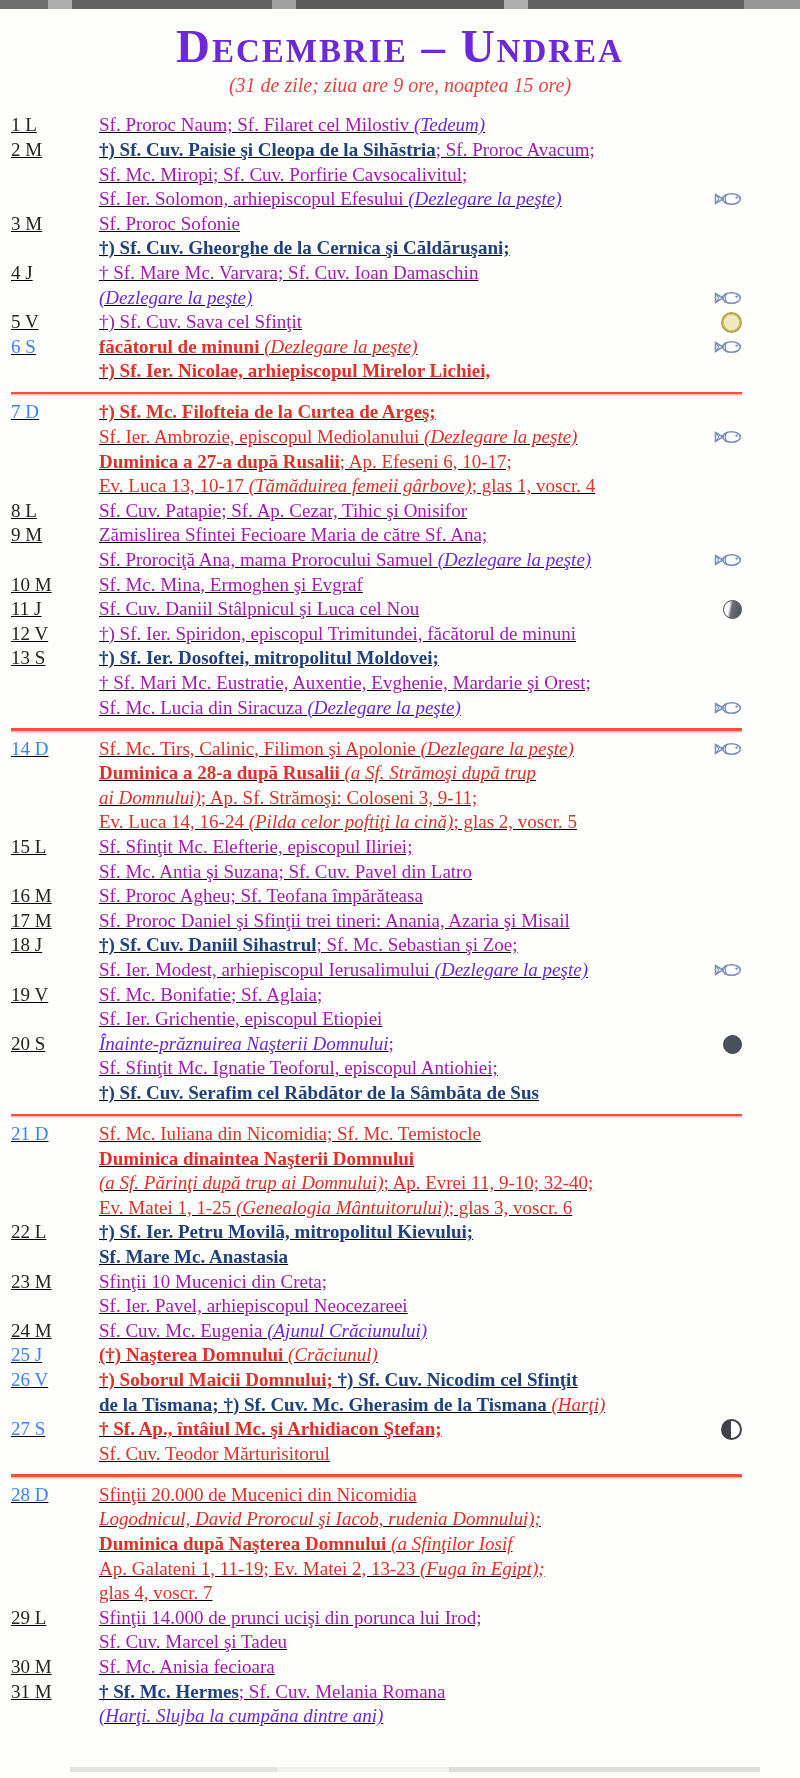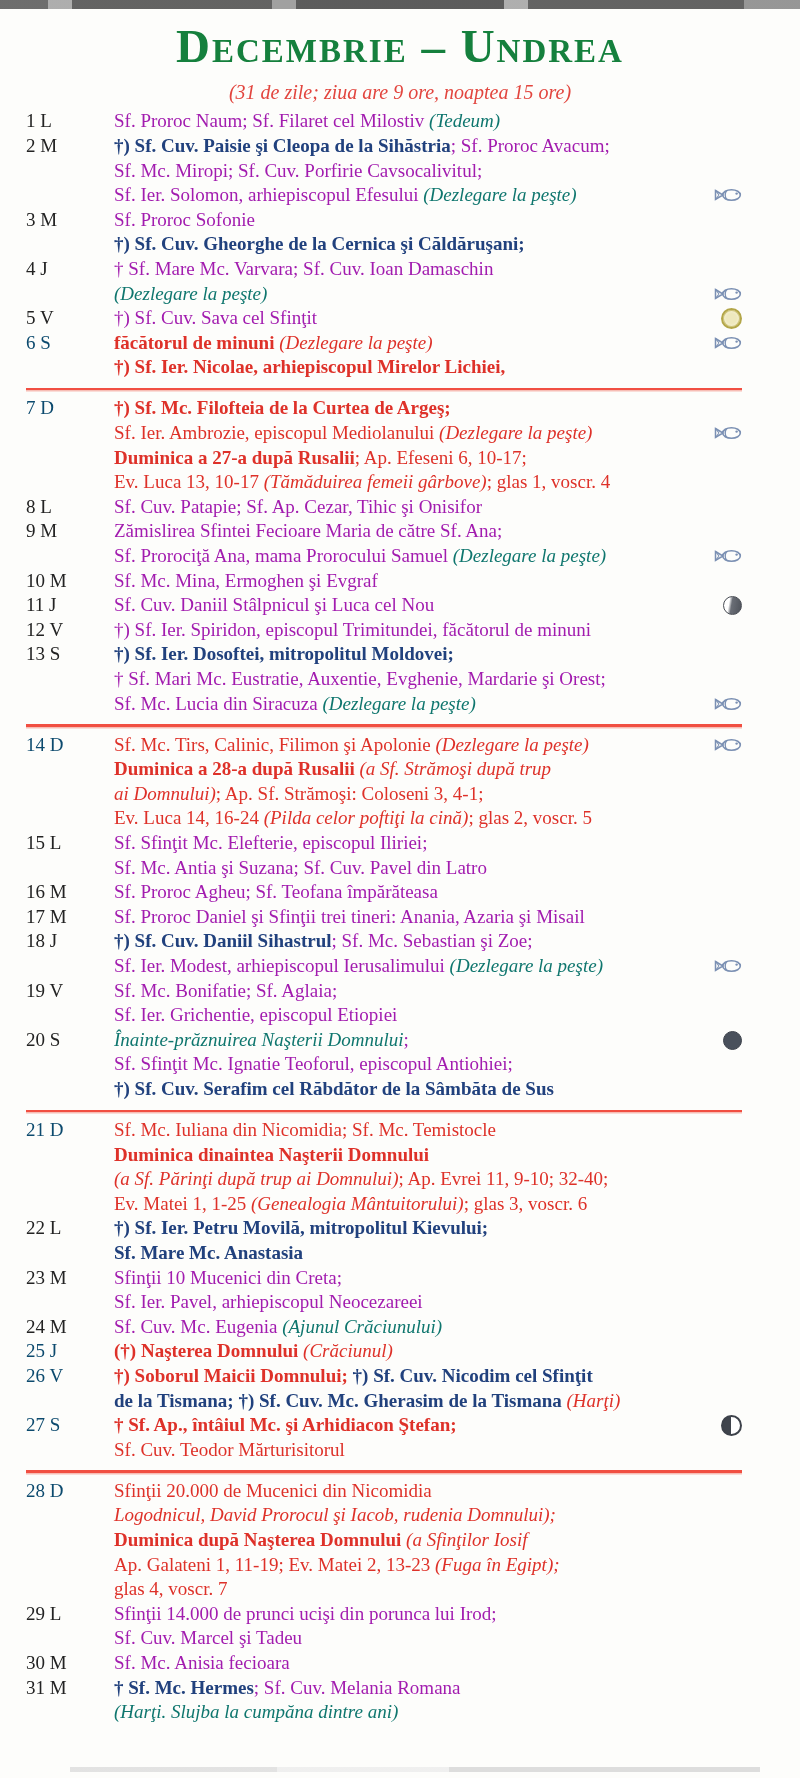--- a/index.html
+++ b/index.html
@@ -21,45 +21,45 @@
     background:linear-gradient(90deg,#dcdcdc 0 30%,#ececec 30% 55%,#d5d5d5 55% 100%);
     opacity:.8;
   }
   .header{padding-top:22px;text-align:center;}
   .title{
     margin:0;
     font-variant:small-caps;
     font-weight:bold;
     font-size:47px;
     letter-spacing:2px;
-    color:#15803d;
+    color:#6d28d9;
     line-height:1.05;
   }
   .subtitle{
-    margin-top:10px;
+    margin-top:3px;
     font-style:italic;
     font-size:20px;
     color:#e2453e;
   }
-  .list{margin-top:5px;padding:0 58px 0 26px;}
+  .list{margin-top:16px;padding:0 58px 0 11px;text-decoration:underline;}
   .entry{display:flex;}
   .day{
     flex:0 0 88px;width:88px;
     font-size:19px;line-height:24.6px;
     color:#232323;
   }
-  .day.red{color:#0c4a6e;}
+  .day.red{color:#3b82f6;}
   .lines{flex:1;min-width:0;}
   .line{
     display:flex;align-items:center;justify-content:space-between;
     font-size:19px;line-height:24.6px;color:#232323;
   }
   .txt{white-space:nowrap;}
   .seg.normal{color:#a21caf;}
-  .seg.italic{color:#0f766e;font-style:italic;}
+  .seg.italic{color:#6d28d9;font-style:italic;}
   .seg.bold-blue{color:#21417d;font-weight:bold;}
   .seg.bold-red{color:#de3129;font-weight:bold;}
   .seg.red{color:#de3129;}
   .seg.red-italic{color:#de3129;font-style:italic;}
   .rule{
     height:2.5px;background:#f14f42;
     margin:8px 0 6px 0;
     box-shadow:0 1.5px 0 rgba(240,110,95,.45);
   }
   .licon{flex:0 0 auto;margin-left:8px;display:inline-flex;align-items:center;}
@@ -304,21 +304,21 @@
                 <ellipse cx="17.5" cy="7" rx="8.8" ry="5.3" stroke="#7b90b3" stroke-width="1.6" fill="none"></ellipse>
                 <path d="M12.5 2.8 C10.8 5 10.8 9 12.5 11.2" stroke="#7b90b3" stroke-width="1.3" fill="none"></path>
                 <circle cx="22.6" cy="5.6" r="1.2" fill="#7b90b3"></circle>
               </svg>
             </span>
           </div>
           <div class="line">
             <span class="txt"><span class="seg bold-red">Duminica a 28-a după Rusalii </span><span class="seg red-italic">(a Sf. Strămoşi după trup</span></span>
           </div>
           <div class="line">
-            <span class="txt"><span class="seg red-italic">ai Domnului)</span><span class="seg red">; Ap. Sf. Strămoşi: Coloseni 3, 4-1;</span></span>
+            <span class="txt"><span class="seg red-italic">ai Domnului)</span><span class="seg red">; Ap. Sf. Strămoşi: Coloseni 3, 9-11;</span></span>
           </div>
           <div class="line">
             <span class="txt"><span class="seg red">Ev. Luca 14, 16-24 </span><span class="seg red-italic">(Pilda celor poftiţi la cină)</span><span class="seg red">; glas 2, voscr. 5</span></span>
           </div>
         </div>
       </div>
       <div class="entry">
         <div class="day black">15 L</div>
         <div class="lines">
           <div class="line">

